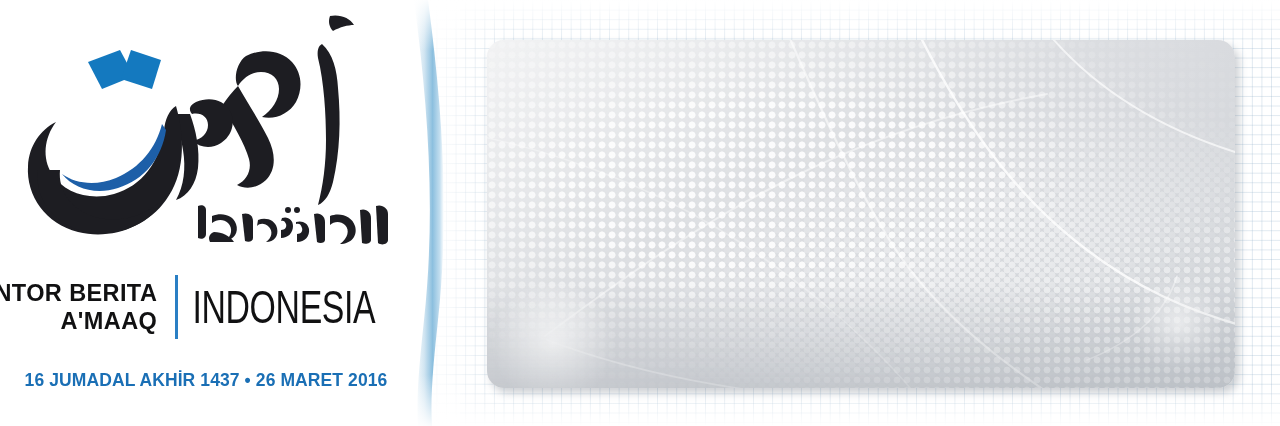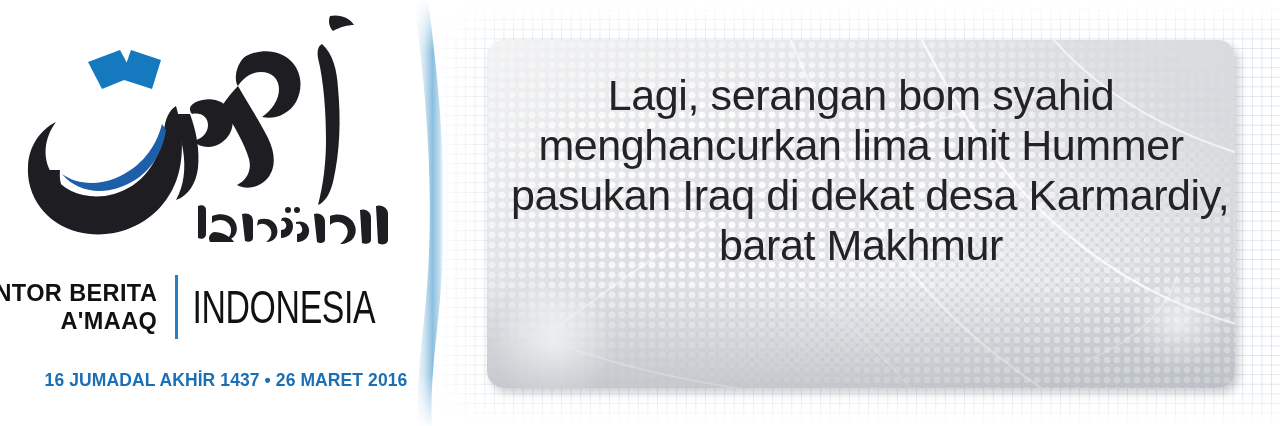--- a/index.html
+++ b/index.html
@@ -130,21 +130,20 @@
     position: absolute;
     left: 0;
     top: 370px;
     width: 412px;
     text-align: center;
     color: #1a6fb5;
     font-size: 17.5px;
     font-weight: bold;
     letter-spacing: 0.1px;
     white-space: nowrap;
-    padding-left: 20px;
   }
 
   
   .card {
     position: absolute;
     left: 487px;
     top: 40px;
     width: 748px;
     height: 348px;
     border-radius: 17px;
@@ -337,21 +336,15 @@
         <path d="M58,296 C120,250 200,190 300,140 C380,100 470,70 560,54" stroke-width="2.0" opacity="0.5"></path>
         <path d="M-8,96 C60,110 150,140 230,188 C310,236 380,296 430,356" stroke-width="1.6" opacity="0.35"></path>
         <path d="M690,236 C680,270 650,300 600,320" stroke-width="1.6" opacity="0.45"></path>
       </g>
     </svg>
 
     <div class="card-glow"></div>
     <div class="card-glow2"></div>
     <div class="card-shade"></div>
 
-    <div class="headline">
-      <span class="hl-line">Lagi, serangan bom syahid</span>
-      <span class="hl-line">menghancurkan lima unit Hummer</span>
-      <span class="hl-line">pasukan Iraq di dekat desa Karmardiy,</span>
-      <span class="hl-line">barat Makhmur</span>
-    </div>
   </div>
 
 </div>
 
 </body></html>

